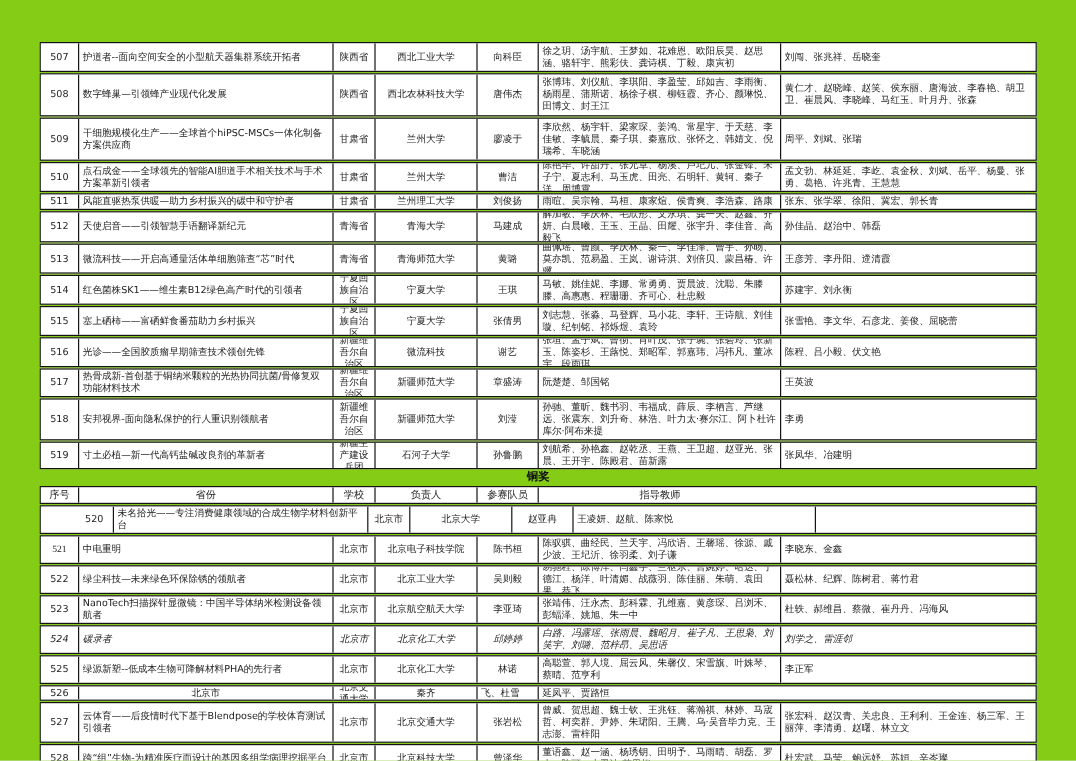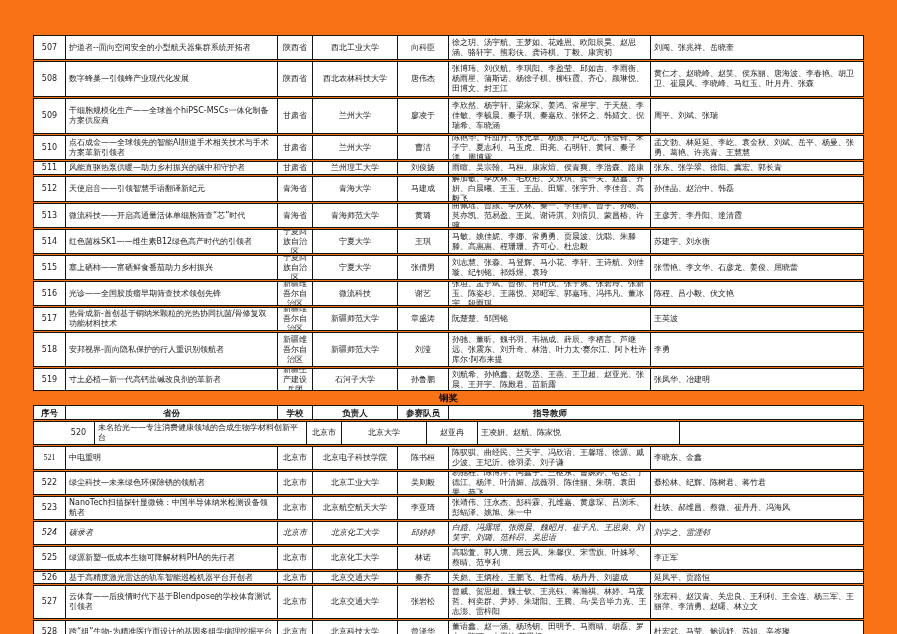--- a/index.html
+++ b/index.html
@@ -1,17 +1,17 @@
 <!DOCTYPE html>
 <html><head>
 <meta charset="utf-8">
 <style>
   html,body{margin:0;padding:0;background:#e8e8e8;}
   .page{
-    width:897px;height:634px;background:#f97316;overflow:hidden;
+    width:897px;height:634px;background:#84cc16;overflow:hidden;
     position:relative;font-family:"DejaVu Sans",sans-serif;color:#1c1c1c;
     box-sizing:border-box;
   }
   .tables{position:absolute;left:33px;top:35px;width:831px;}
   .award-row{
     display:grid;
     grid-template-columns:32px 212px 35px 85px 51px 202px 1fr;
     border:1.5px solid #141414;
     margin-bottom:1px;
     background:#fff;
@@ -24,21 +24,21 @@
     font-size:8px;
     line-height:10px;
     overflow:hidden;
     display:flex;
     align-items:center;
     box-sizing:border-box;
   }
   .cell:last-child{border-right:none;}
   .c-center{justify-content:center;text-align:center;}
   .c-left{justify-content:flex-start;text-align:left;}
-  .header-row .cell{font-weight:bold;justify-content:center;text-align:center;font-size:8.5px;}
+  .header-row .cell{font-weight:normal;justify-content:center;text-align:center;font-size:8.5px;}
   .section-title{
     text-align:center;font-weight:bold;font-size:9.5px;line-height:11px;
     margin:1px 0 2px 0;color:#111;
   }
 </style>
 </head>
 <body>
 
 <div class="page">
   <div class="tables">
@@ -220,21 +220,20 @@
           <div class="cell c-center">525</div>
           <div class="cell c-left">绿源新塑--低成本生物可降解材料PHA的先行者</div>
           <div class="cell c-center">北京市</div>
           <div class="cell c-center">北京化工大学</div>
           <div class="cell c-center">林诺</div>
           <div class="cell c-left">高聪萱、郭人境、屈云风、朱馨仪、宋雪旗、叶姝琴、蔡晴、范亨利</div>
           <div class="cell c-left">李正军</div>
         </div>
         <div class="award-row" style="height: 13px;">
           <div class="cell c-center">526</div>
-          <div class="cell c-left">基于高精度激光雷达的轨车智能巡检机器平台开创者</div>
           <div class="cell c-center">北京市</div>
           <div class="cell c-center">北京交通大学</div>
           <div class="cell c-center">秦齐</div>
           <div class="cell c-left">关彪、王炳栓、王鹏飞、杜雪梅、杨丹丹、刘鋆成</div>
           <div class="cell c-left">延凤平、贾路恒</div>
         </div>
         <div class="award-row" style="height: 34px;">
           <div class="cell c-center">527</div>
           <div class="cell c-left">云体育——后疫情时代下基于Blendpose的学校体育测试引领者</div>
           <div class="cell c-center">北京市</div>

